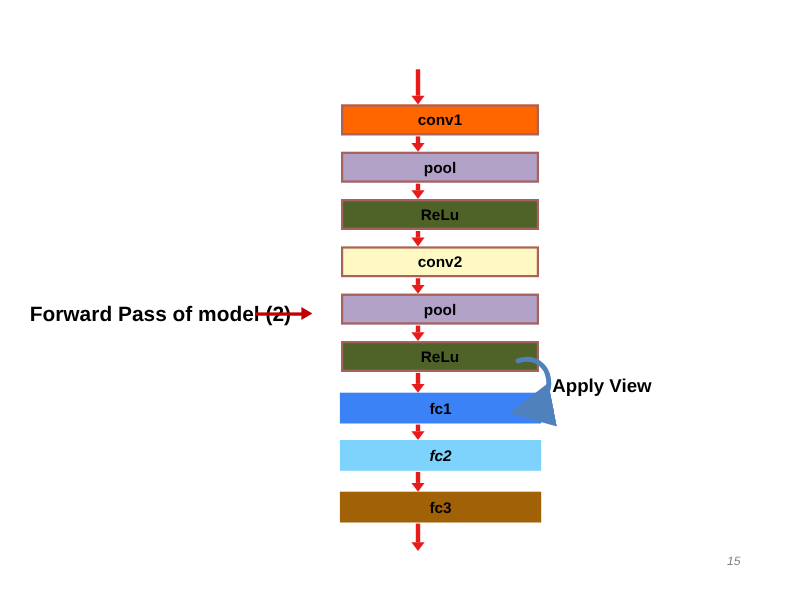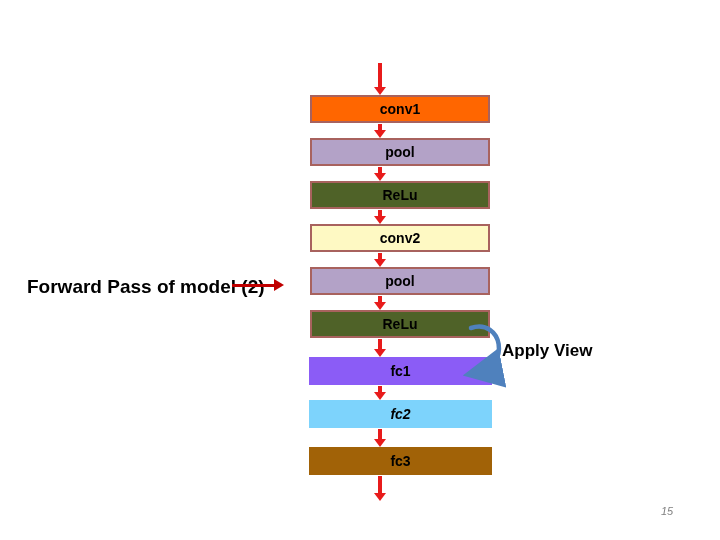--- a/index.html
+++ b/index.html
@@ -139,21 +139,21 @@
       <div class="shaft"></div>
       <div class="head"></div>
     </div>
 
   <div class="layer p0" style="background: rgb(255, 102, 0); border-color: rgb(168, 98, 94);">conv1</div>
   <div class="layer p1" style="background: rgb(179, 162, 199); border-color: rgb(168, 98, 94);">pool</div>
   <div class="layer p2" style="background: rgb(79, 98, 40); border-color: rgb(168, 98, 94);">ReLu</div>
   <div class="layer p3" style="background: #fef9c3; border-color: rgb(168, 98, 94);">conv2</div>
   <div class="layer p4" style="background: rgb(179, 162, 199); border-color: rgb(168, 98, 94);">pool</div>
   <div class="layer p5" style="background: rgb(79, 98, 40); border-color: rgb(168, 98, 94);">ReLu</div>
-  <div class="layer fc p6" style="background: #8b5cf6; border: none;">fc1</div>
+  <div class="layer fc p6" style="background: #3b82f6; border: none;">fc1</div>
   <div class="layer fc p7" style="background: #7dd3fc; border: none; font-style: italic;">fc2</div>
   <div class="layer fc p8" style="background: #a16207; border: none;">fc3</div>
 
   <div class="txt side-label">Forward Pass of model (2)</div>
   <div class="harrow">
     <div class="shaft"></div>
     <div class="head"></div>
   </div>
 
   <svg class="curve-arrow" viewBox="0 0 72 70" width="72" height="70">

